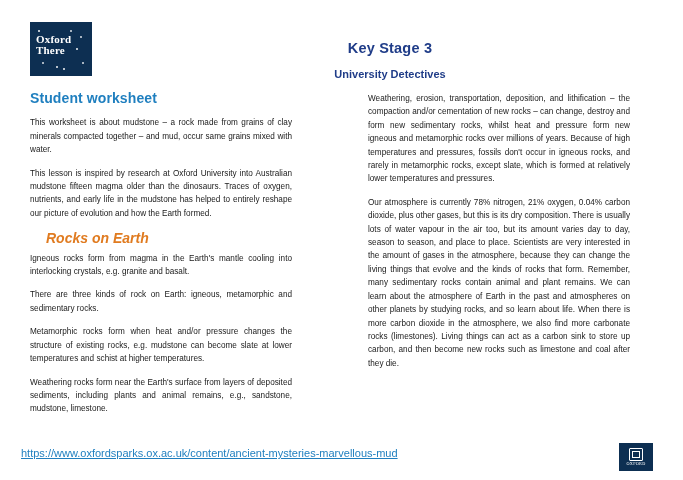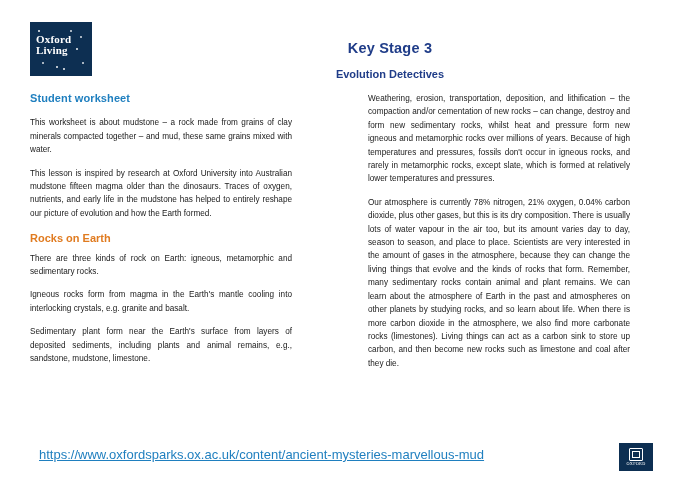--- a/index.html
+++ b/index.html
@@ -88,43 +88,44 @@
     width: 262px;
     font-size: 8.2px;
     line-height: 13.4px;
     text-align: justify;
     color: #1a1a1a;
   }
   .col-left { left: 30px; }
   .col-right { left: 368px; }
 
   .section-title {
-    font-size: 11px;
+    font-size: 14px;
     font-weight: bold;
     color: #1f7fbf;
     margin: 0 0 11px 0;
     letter-spacing: 0.1px;
   }
   .sub-title {
-    font-size: 11px;
+    font-size: 14px;
     font-weight: bold;
     color: #e07b20;
-    margin: 12px 0 6px 0;
+    margin: 12px 0 6px 16px;
+    font-style: italic;
   }
   p {
     margin: 0 0 10px 0;
   }
   .b { font-weight: normal; }
 
   
   .footer-link {
     position: absolute;
-    left: 39px;
+    left: 21px;
     top: 447px;
-    font-size: 13px;
+    font-size: 11px;
     color: #1f7fbf;
     text-decoration: underline;
   }
   .footer-logo {
     position: absolute;
     right: 30px;
     top: 443px;
     width: 34px;
     height: 28px;
     background: #0d2f52;
@@ -171,37 +172,38 @@
         <span class="d2"></span>
         <span class="d3"></span>
       <span class="d4"></span>
         <span class="d5"></span>
         <span class="d6"></span>
       <span class="d7"></span>
         <span class="d8"></span>
     </div>
     <div class="logo-text">
       <div>Oxford</div>
-      <div>Living</div>
+      <div>There</div>
     </div>
   </div>
 
   <div class="header">
     <h1>Key Stage 3</h1>
-    <h2>Evolution Detectives</h2>
+    <h2>University Detectives</h2>
   </div>
 
   <div class="col col-left">
     <div class="section-title">Student worksheet</div>
-    <p>This worksheet is about mudstone – a rock made from grains of clay minerals compacted together – and mud, these same grains mixed with water.</p>
+    <p>This worksheet is about mudstone – a rock made from grains of clay minerals compacted together – and mud, occur same grains mixed with water.</p>
     <p>This lesson is inspired by research at Oxford University into Australian mudstone fifteen magma older than the dinosaurs. Traces of oxygen, nutrients, and early life in the mudstone has helped to entirely reshape our picture of evolution and how the Earth formed.</p>
     <div class="sub-title">Rocks on Earth</div>
+    <p><span class="b">Igneous rocks</span><span> form from magma in the Earth's mantle cooling into interlocking crystals, e.g. granite and basalt.</span></p>
     <p>There are three kinds of rock on Earth: igneous, metamorphic and sedimentary rocks.</p>
-    <p><span class="b">Igneous rocks</span><span> form from magma in the Earth's mantle cooling into interlocking crystals, e.g. granite and basalt.</span></p>
-    <p><span class="b">Sedimentary plant</span><span> form near the Earth's surface from layers of deposited sediments, including plants and animal remains, e.g., sandstone, mudstone, limestone.</span></p>
+    <p><span class="b">Metamorphic rocks</span><span> form when heat and/or pressure changes the structure of existing rocks, e.g. mudstone can become slate at lower temperatures and schist at higher temperatures.</span></p>
+    <p><span class="b">Weathering rocks</span><span> form near the Earth's surface from layers of deposited sediments, including plants and animal remains, e.g., sandstone, mudstone, limestone.</span></p>
   </div>
 
   <div class="col col-right">
     <p><span class="b">Weathering, erosion, transportation, deposition, and lithification</span><span> – the compaction and/or cementation of new rocks – can change, destroy and form new sedimentary rocks, whilst heat and pressure form new igneous and metamorphic rocks over millions of years. Because of high temperatures and pressures, fossils don't occur in igneous rocks, and rarely in metamorphic rocks, except slate, which is formed at relatively lower temperatures and pressures.</span></p>
     <p><span>Our atmosphere is currently 78% nitrogen, 21% oxygen, 0.04% carbon dioxide, plus other gases, but this is its </span><span class="b">dry composition</span><span>. There is usually lots of water vapour in the air too, but its amount varies day to day, season to season, and place to place. Scientists are very interested in the amount of gases in the atmosphere, because they can change the living things that evolve and the kinds of rocks that form. Remember, many sedimentary rocks contain animal and plant remains. We can learn about the atmosphere of Earth in the past and atmospheres on other planets by studying rocks, and so learn about life. When there is more carbon dioxide in the atmosphere, we also find more carbonate rocks (limestones). Living things can act as a </span><span class="b">carbon sink</span><span> to store up carbon, and then become new rocks such as limestone and coal after they die.</span></p>
   </div>
 
   <a class="footer-link" href="#">https://www.oxfordsparks.ox.ac.uk/content/ancient-mysteries-marvellous-mud</a>
   <div class="footer-logo">
     <div class="crest"></div>

